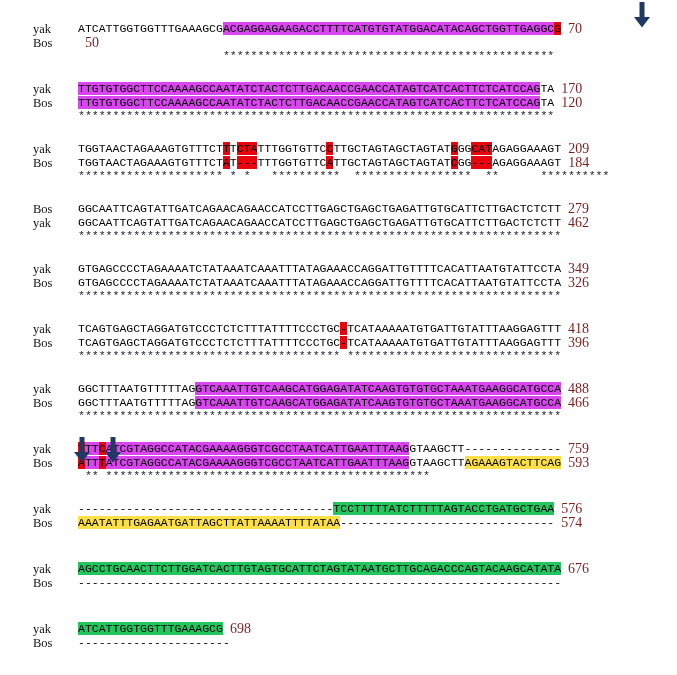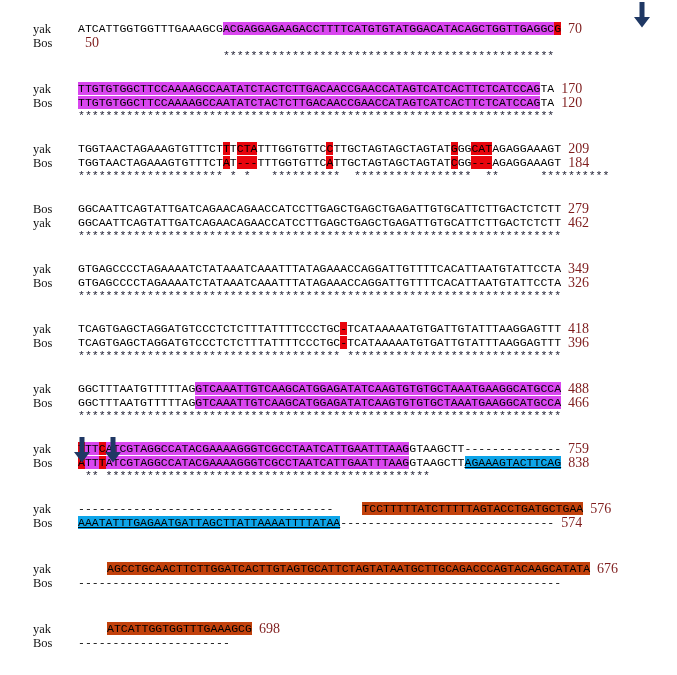--- a/index.html
+++ b/index.html
@@ -67,22 +67,22 @@
   .num {
     font-family: "Liberation Serif", "DejaVu Serif", serif;
     font-size: 14px;
     line-height: 14px;
     padding-left: 7px;
     color: #7f1d1d;
   }
 
   .hl-blue  { background: #d946ef; }
   .hl-red   { background: #E8050D; }
-  .hl-yellow{ background: #0ea5e9; text-decoration: underline; }
-  .hl-green { background: #c2410c; margin-left: 29px; }
+  .hl-yellow{ background: #fde047; }
+  .hl-green { background: #22c55e; }
 
   .arrow-layer {
     position: absolute;
     top: 0;
     left: 0;
     width: 677px;
     height: 675px;
     pointer-events: none;
   }
 
@@ -233,21 +233,21 @@
 
   <div class="block">
     <div class="seq-row">
       <span class="label">yak</span>
       <span class="seq"><span class="hl-red">T</span><span class="hl-blue">TT</span><span class="hl-red">C</span><span class="hl-blue">ATCGTAGGCCATACGAAAAGGGTCGCCTAATCATTGAATTTAAG</span><span>GTAAGCTT--------------</span></span>
       <span class="num">759</span>
     </div>
     <div class="seq-row">
       <span class="label">Bos</span>
       <span class="seq"><span class="hl-red">A</span><span class="hl-blue">TT</span><span class="hl-red">T</span><span class="hl-blue">ATCGTAGGCCATACGAAAAGGGTCGCCTAATCATTGAATTTAAG</span><span>GTAAGCTT</span><span class="hl-yellow">AGAAAGTACTTCAG</span></span>
-      <span class="num">838</span>
+      <span class="num">593</span>
     </div>
     <div class="seq-row">
       <span class="label"></span>
       <span class="stars"> ** ***********************************************</span>
     </div>
   </div>
 
   <div class="blk-gap"></div>
 
   <div class="block">

